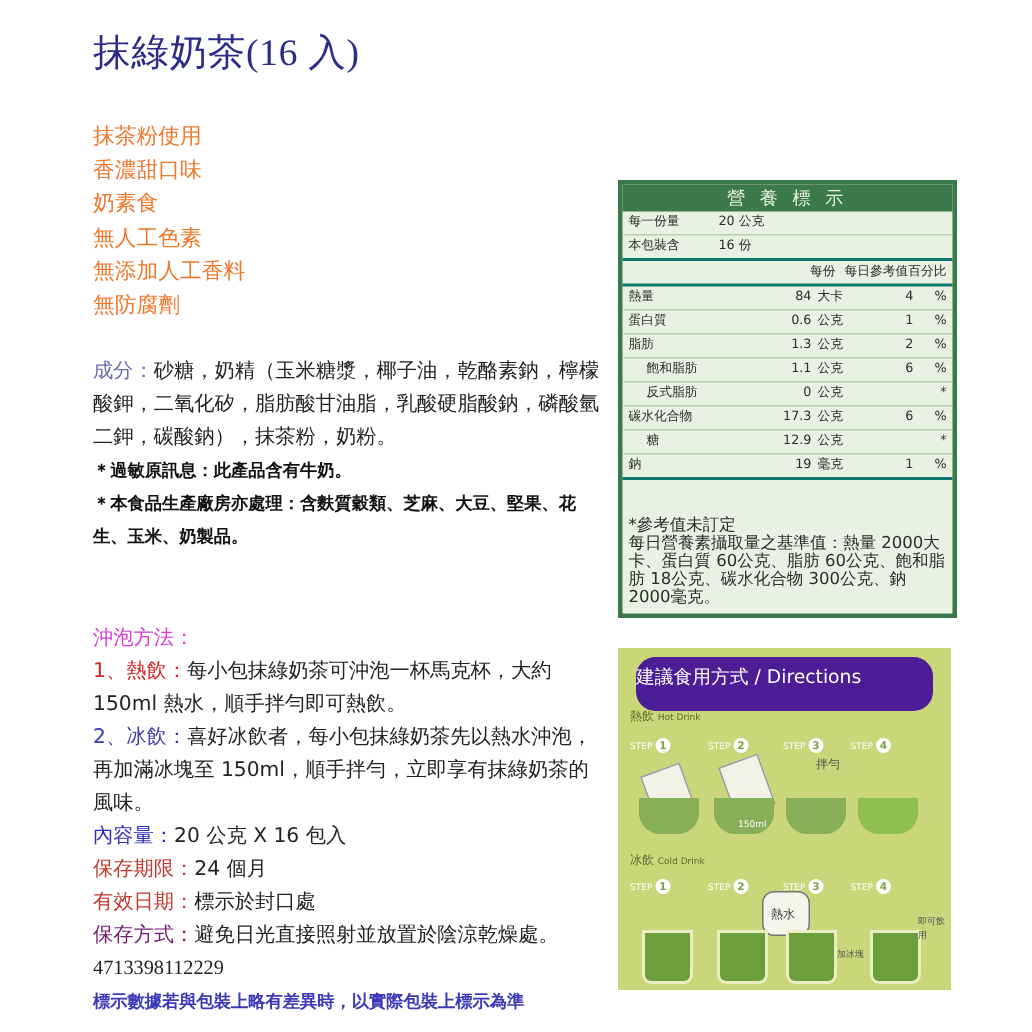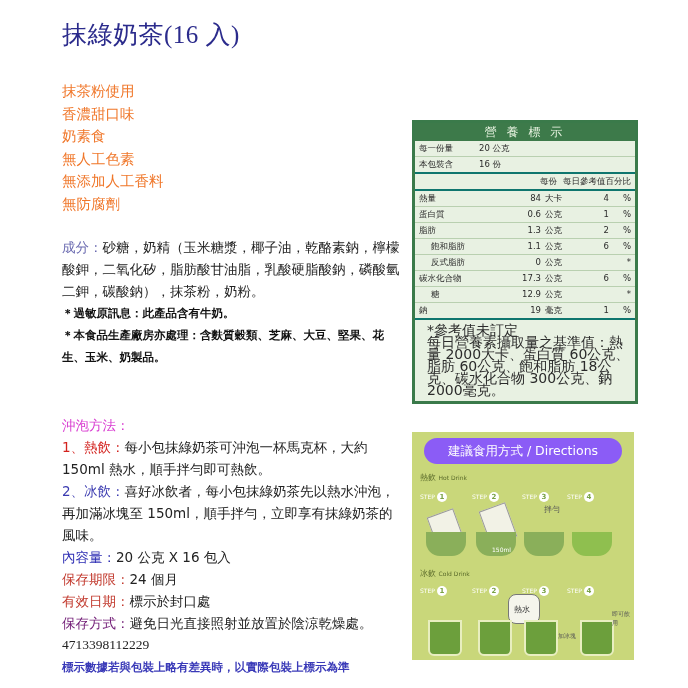--- a/index.html
+++ b/index.html
@@ -24,25 +24,25 @@
   .nut { position:absolute; left:412px; top:120px; width:220px; border:3px solid #3a7a4a; background:#e8f1e2; font-family:"DejaVu Sans", sans-serif; font-size:8.5px; color:#2b2b2b; }
   .nut .head { background:#3d7a4a; color:#e7f3e0; text-align:center; font-size:12px; letter-spacing:3px; height:18px; line-height:18px; }
   .nut .row { display:flex; height:15px; line-height:15px; border-bottom:1px solid #b9d0b0; padding:0 4px; }
   .nut .row.thick { border-bottom:2px solid #0f766e; }
   .nut .c1 { width:60px; }
   .nut .c2 { width:62px; text-align:right; }
   .nut .c3 { width:30px; padding-left:4px; }
   .nut .c4 { width:34px; text-align:right; }
   .nut .c5 { width:22px; text-align:right; }
   .nut .ind { padding-left:12px; }
-  .nut .foot { padding:4px 4px 5px 12px; font-size:14px; line-height:12px; }
+  .nut .foot { padding:4px 4px 5px 4px; font-size:11px; line-height:12px;margin-top:20px; }
   .nut .hdr2 { justify-content:flex-end; gap:6px; }
 
   .dir { position:absolute; left:412px; top:432px; width:222px; height:228px; background:#c9d77a; font-family:"DejaVu Sans", sans-serif; }
-  .dir .bar { position:absolute; left:12px; right:12px; top:6px; height:26px; border-radius:13px; background:#8b5cf6; color:#fff; font-size:12.5px; text-align:center; line-height:26px; }
+  .dir .bar { position:absolute; left:12px; right:12px; top:6px; height:36px; border-radius:13px; background:#4c1d95; color:#fff; font-size:12.5px; text-align:left; line-height:26px; }
   .dir .sec { position:absolute; left:8px; font-size:8px; color:#5a6a2a; }
   .dir .sec small { font-size:6px; }
   .step { position:absolute; font-size:6px; color:#fff; }
   .step b { display:inline-block; width:10px; height:10px; border-radius:5px; background:#fff; color:#79a246; text-align:center; line-height:10px; font-size:7px; margin-left:2px; }
   .cup { position:absolute; background:#8aaf5a; border-radius:0 0 14px 14px; }
   .glass { position:absolute; background:#6c9f3c; border:2px solid #e8eec0; border-radius:0 0 6px 6px; }
   .tiny { position:absolute; font-size:6px; color:#555; }
   .sachet { position:absolute; width:26px; height:34px; background:#f2f2e6; border:1px solid #999; transform:rotate(-20deg); }
   .kettle { position:absolute; width:30px; height:28px; background:#f5f5ec; border:1px solid #777; border-radius:8px; }
 </style>

